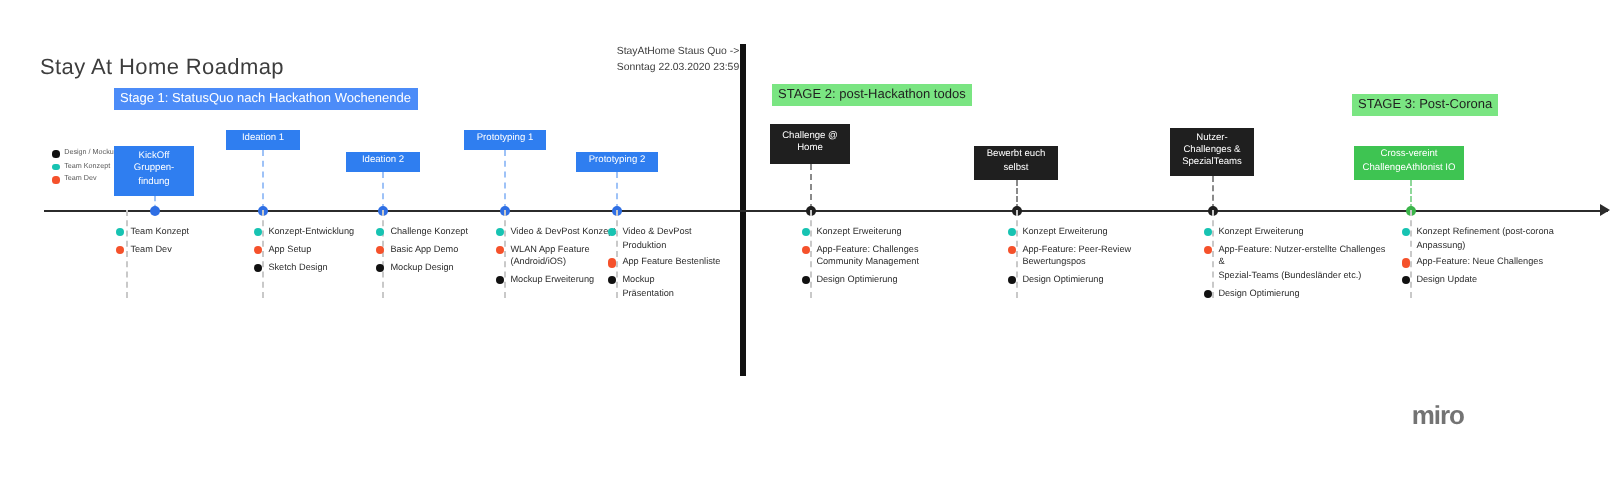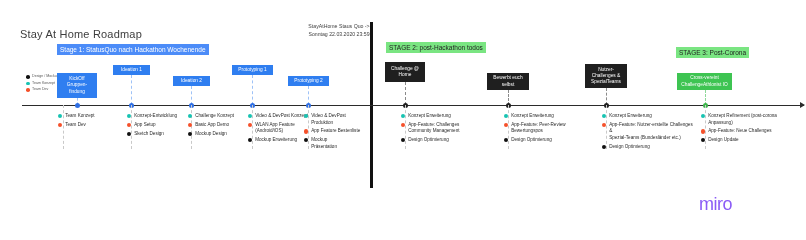--- a/index.html
+++ b/index.html
@@ -103,21 +103,21 @@
 
   
   .legend{left:26px;top:74px;}
   .legend .brow{margin-bottom:1.6px;}
   .legend .bdot{width:3.6px;height:3.6px;margin-right:2.5px;}
   .legend-text{font-size:3.6px;line-height:5px;color:#5a5a5a;white-space:nowrap;}
 
   
   .miro{
     right:16px;bottom:8px;
-    font-size:18px;color:#8b5cf6;font-weight:400;letter-spacing:-.5px;
+    font-size:13px;color:#737373;font-weight:700;letter-spacing:-.5px;
   }
 </style>
 </head>
 <body>
 
 <div id="canvas">
 
   <div class="abs page-title">Stay At Home Roadmap</div>
 
   <div class="abs stage-label stage-1">Stage 1: StatusQuo nach Hackathon Wochenende</div>

